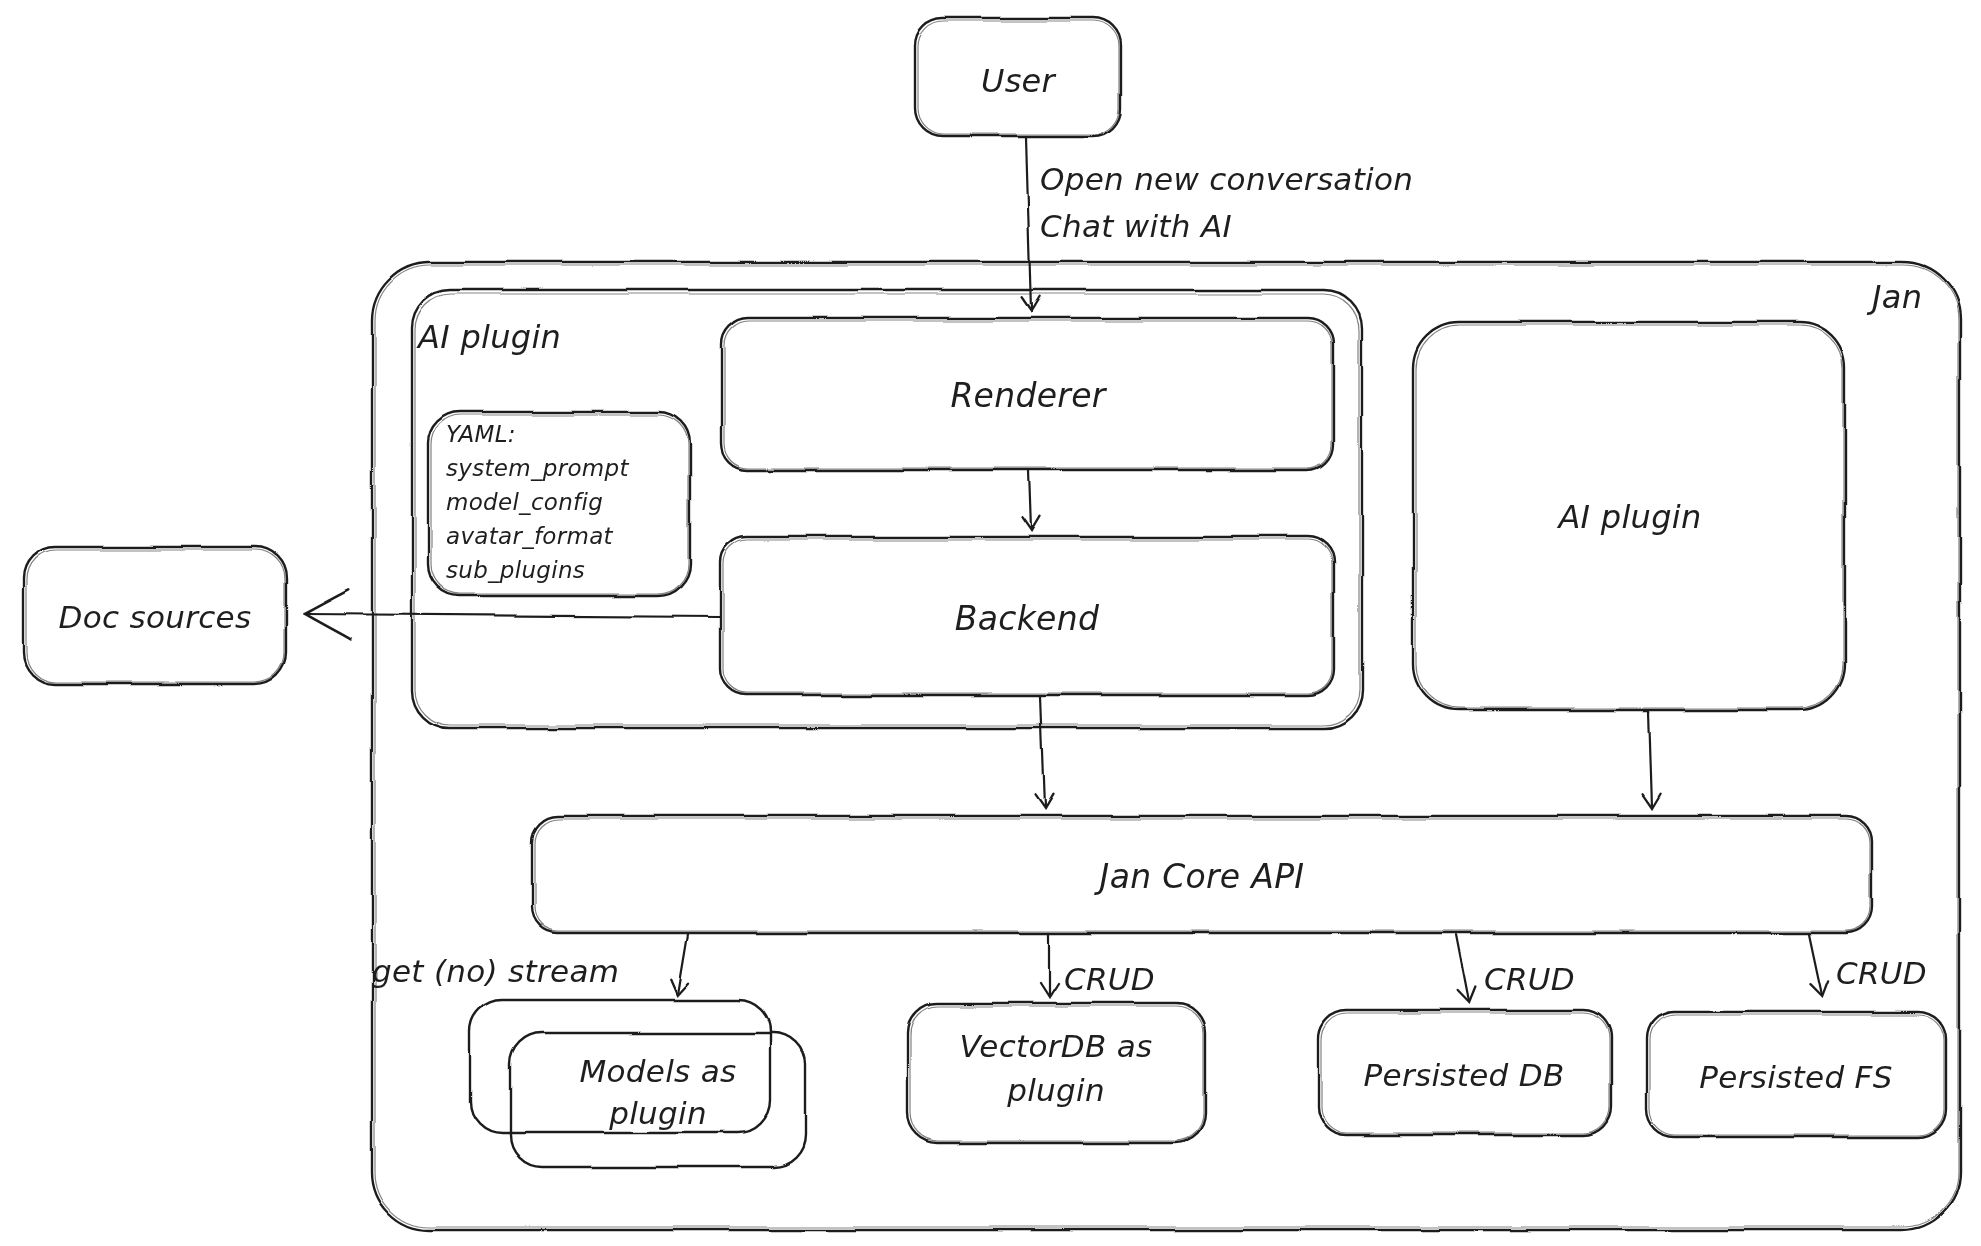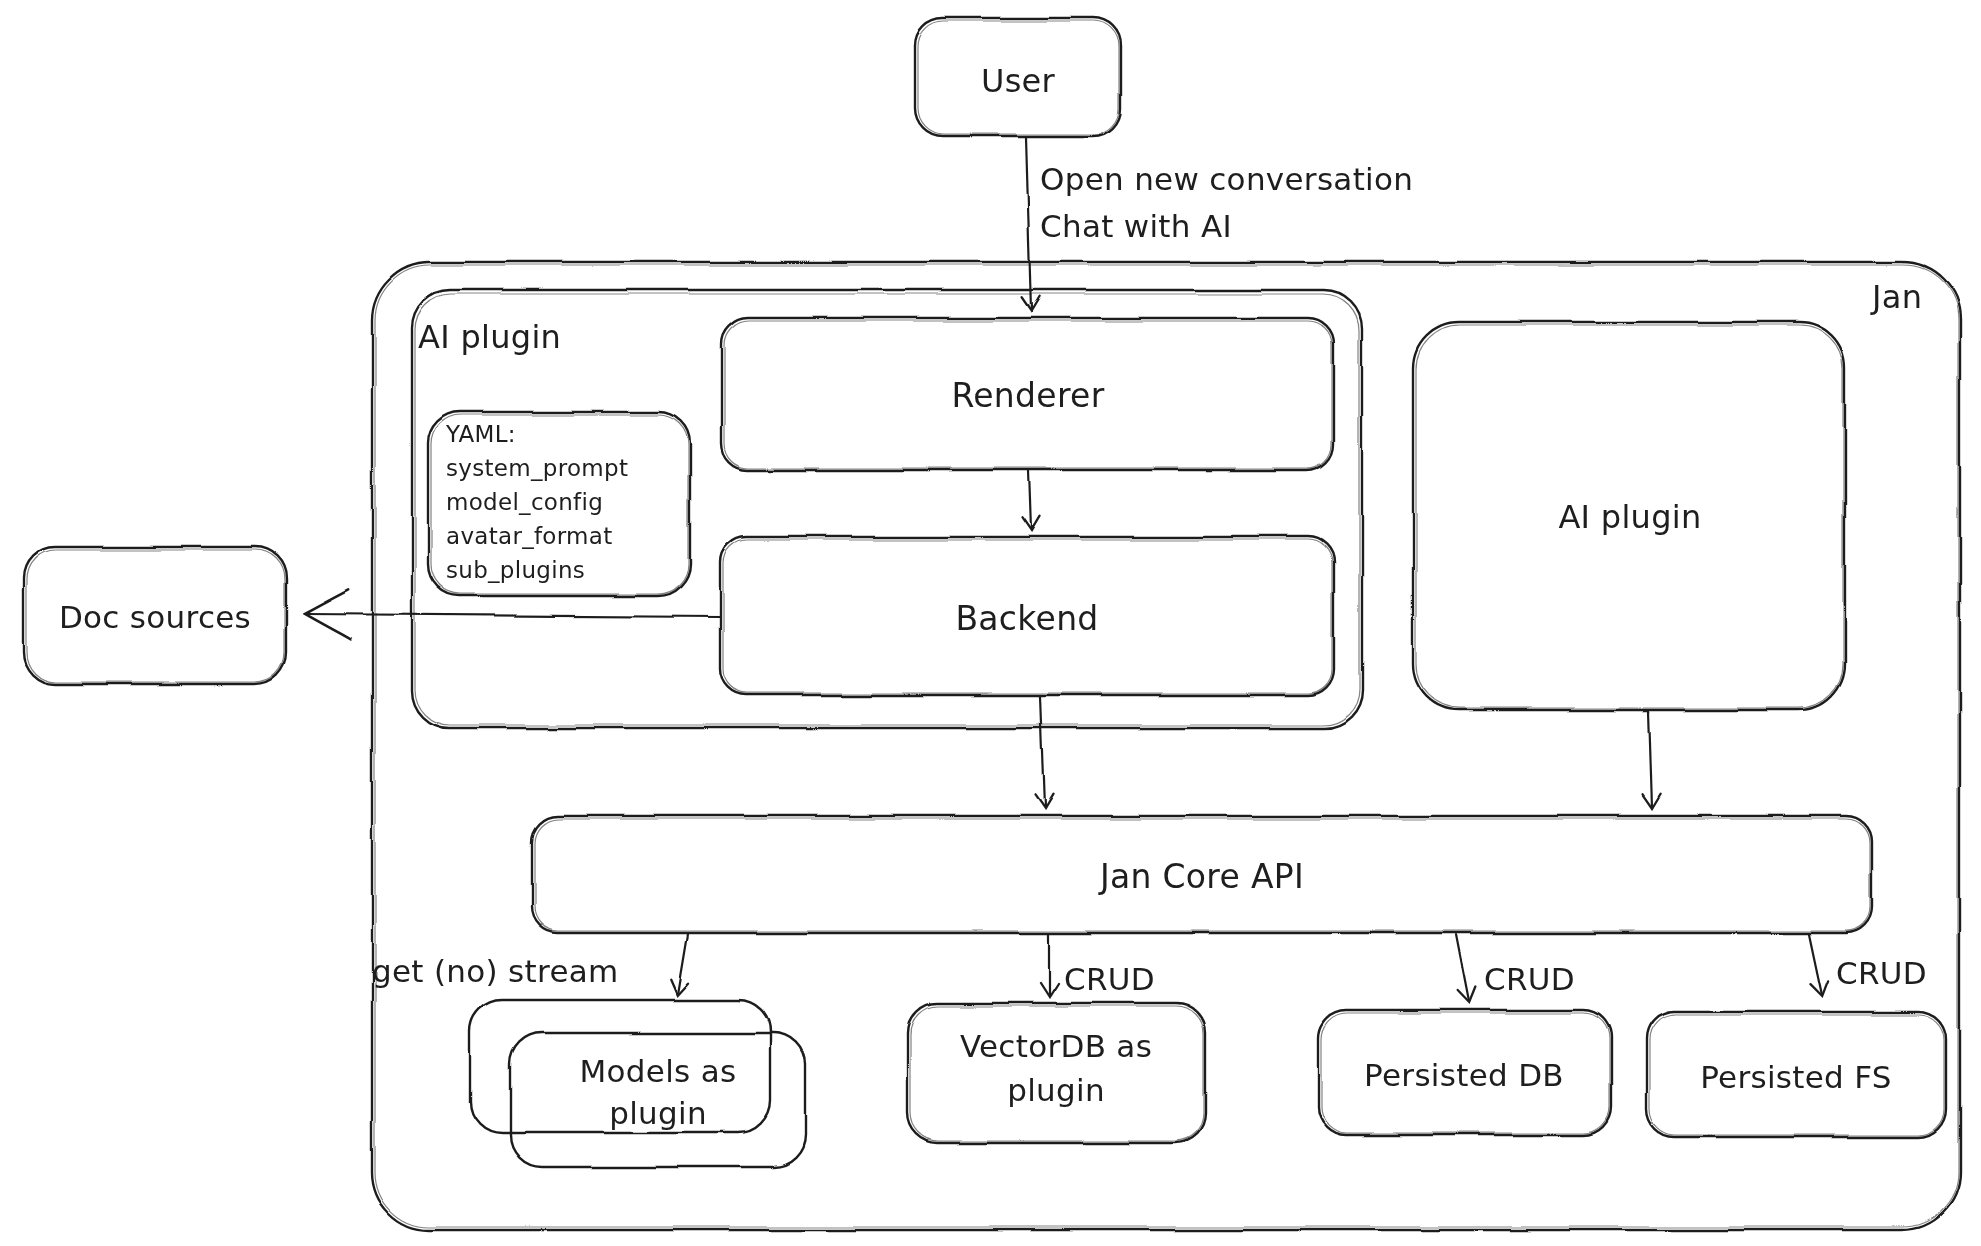--- a/index.html
+++ b/index.html
@@ -6,20 +6,21 @@
     margin: 0;
     padding: 0;
     background: #ffffff;
   }
   .stage {
     position: relative;
     width: 1981px;
     height: 1246px;
     background: #ffffff;
     overflow: hidden;
+    font-style: italic;
   }
   svg.diagram {
     display: block;
     width: 1981px;
     height: 1246px;
   }
   .shape {
     fill: none;
     stroke: #1e1e1e;
     stroke-width: 2.4;

